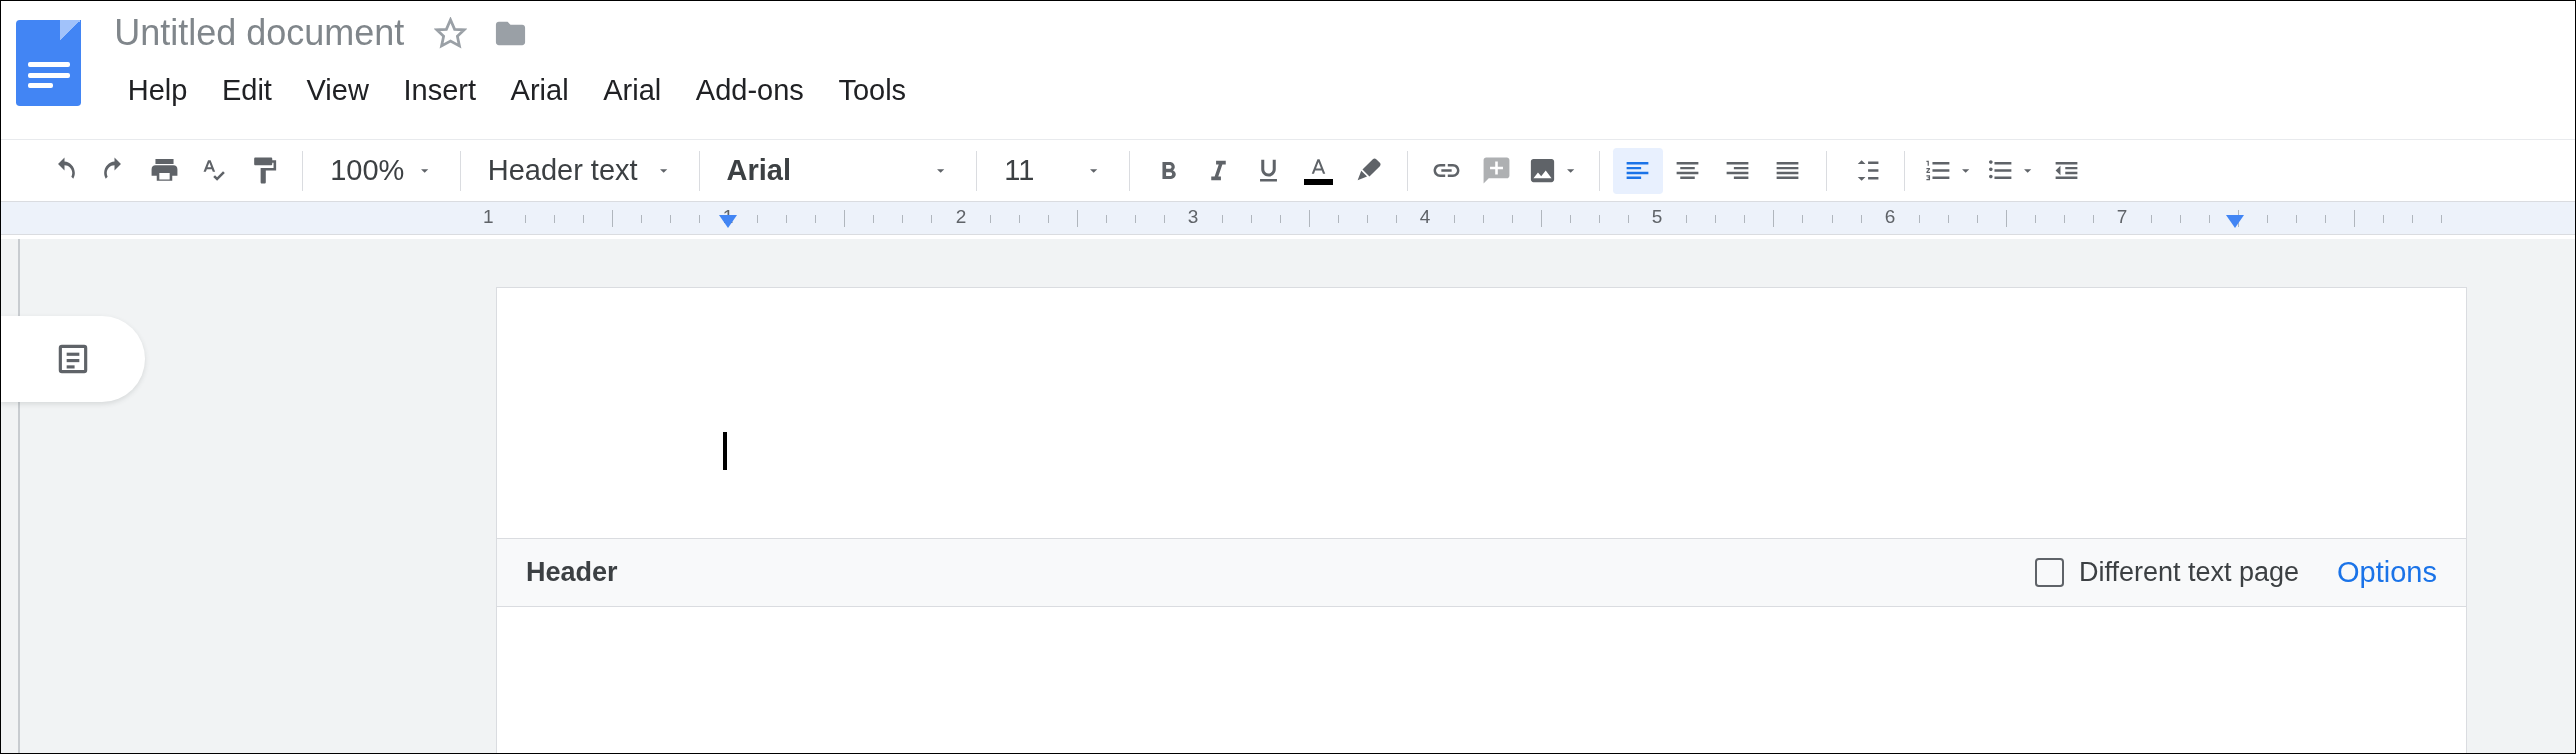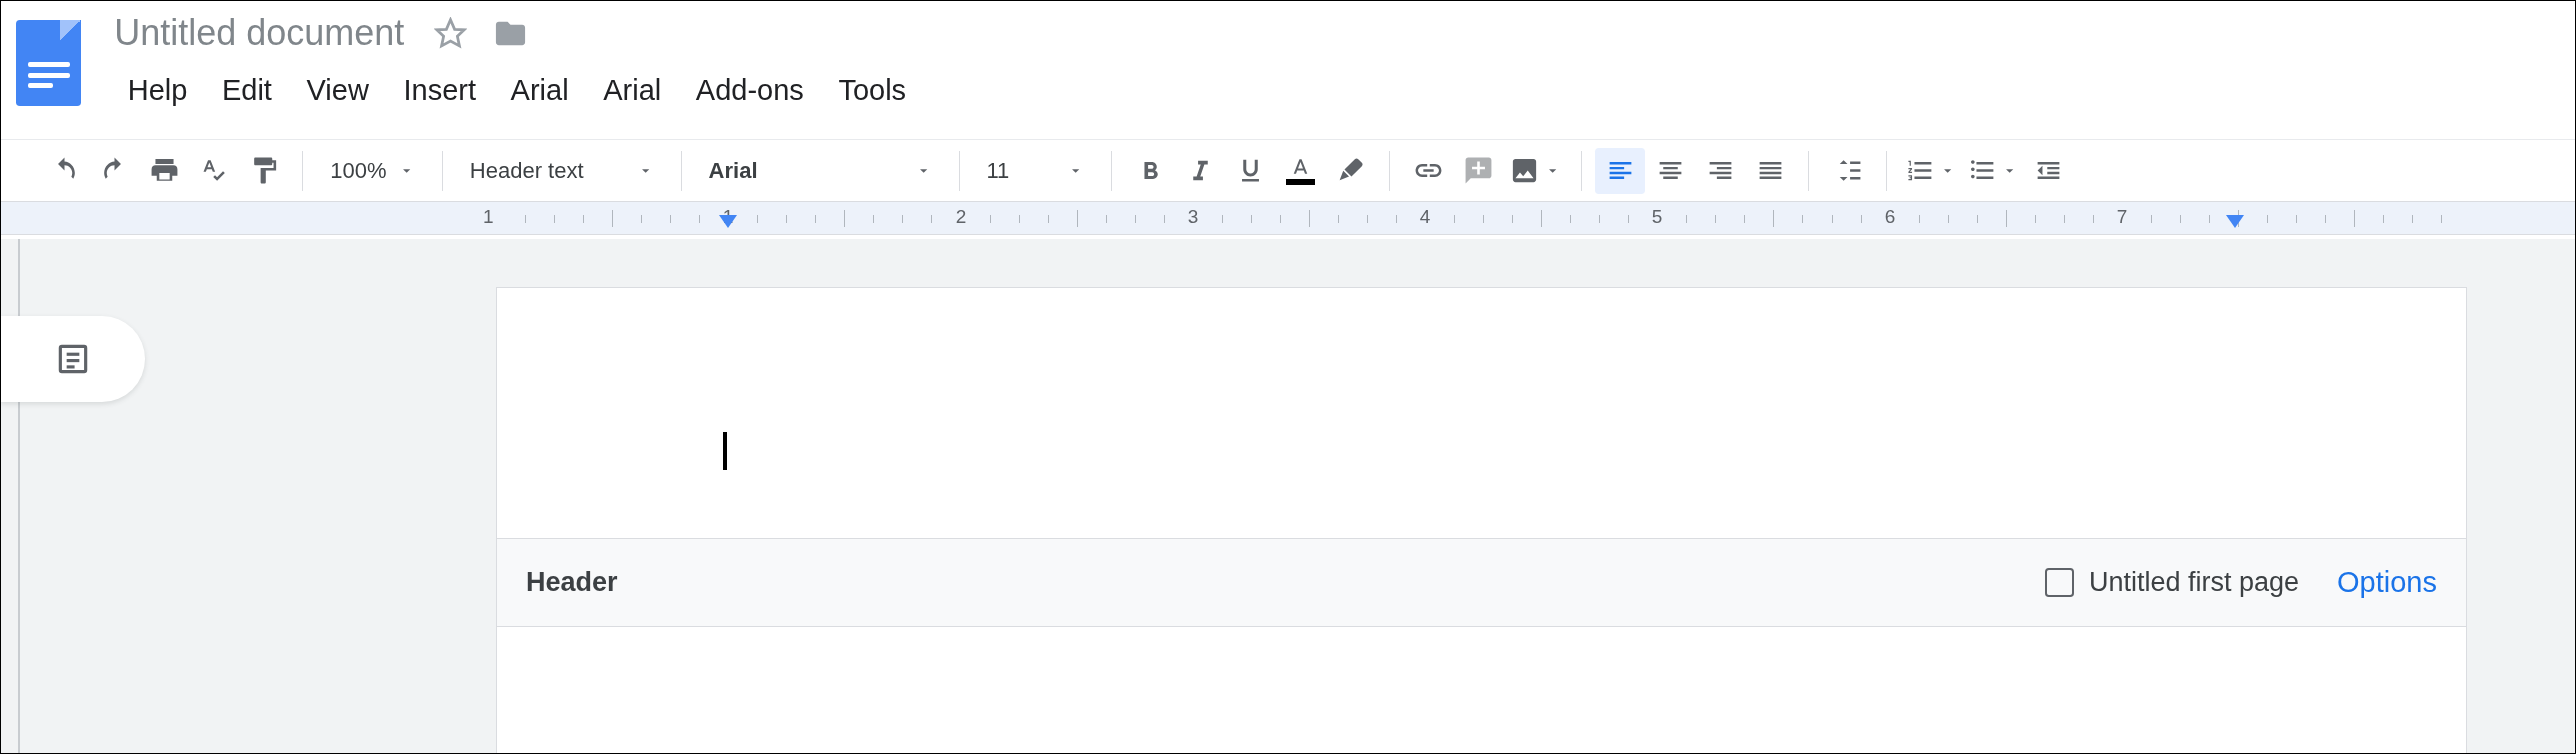--- a/index.html
+++ b/index.html
@@ -78,21 +78,21 @@
   .tbtn {
     display:inline-flex; align-items:center; justify-content:center;
     min-width:50px; height:46px; padding:0 5.8px;
     color:#5f6368; border-radius:3.8px;
     cursor:default;
   }
   .tbtn.active { background:#e8f0fe; color:#1a73e8; }
   .tdrop {
     display:inline-flex; align-items:center; justify-content:center;
     height:46px; padding:0 13.4px; gap:11.5px;
-    color:#3c4043; font-size:22px;
+    color:#3c4043; font-size:29px;
     cursor:default;
   }
   .tdrop .caret { color:#5f6368; }
   .tsep { width:1px; height:40px; background:#dadce0; margin:0 13.4px; }
 
   .text-color {
     position:relative;
     display:inline-flex; flex-direction:column; align-items:center; justify-content:center;
     min-width:50px; height:46px; color:#5f6368;
   }
@@ -164,21 +164,21 @@
     left: 226px; top: 144px;
     width:3.8px; height:38px; background:#000;
     animation: blink 1s step-end infinite;
   }
   @keyframes blink { 50% { opacity:0; } }
 
   .header-band {
     position:absolute;
     left:0; right:0;
     top: 250px;
-    height: 89px;
+    height: 69px;
     border-top:1px solid #dadce0;
     border-bottom:1px solid #dadce0;
     background: #f8f9fa;
     display:flex; align-items:center;
     padding: 0 29px;
     font-size:27px;
   }
   .header-label { font-weight:700; color:#3c4043; flex:1; }
   .diff-first { display:flex; align-items:center; gap:15.4px; color:#3c4043; margin-right:38px; }
   .checkbox {
@@ -504,19 +504,19 @@
         <line x1="8" y1="13" x2="16" y2="13"></line>
         <line x1="8" y1="17" x2="13" y2="17"></line>
       </svg>
   </div>
   <div class="page">
     <div class="cursor-caret"></div>
     <div class="header-band">
       <div class="header-label">Header</div>
       <label class="diff-first">
         <span class="checkbox"></span>
-        <span>Untitled first page</span>
+        <span>Different text page</span>
       </label>
       <div class="options-link">Options</div>
     </div>
   </div>
 </div>
 
 
 </body></html>

